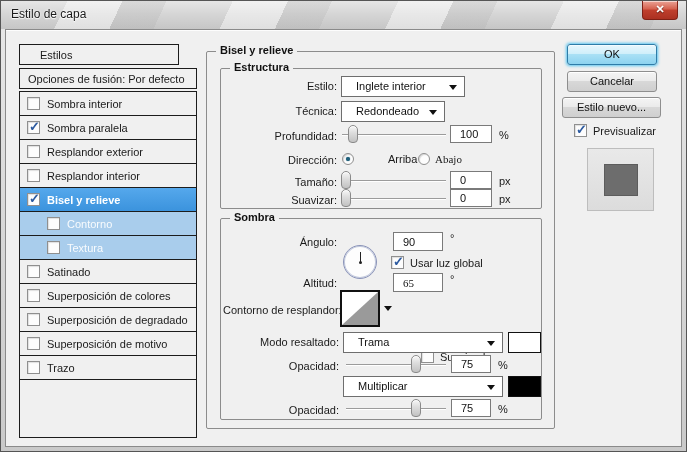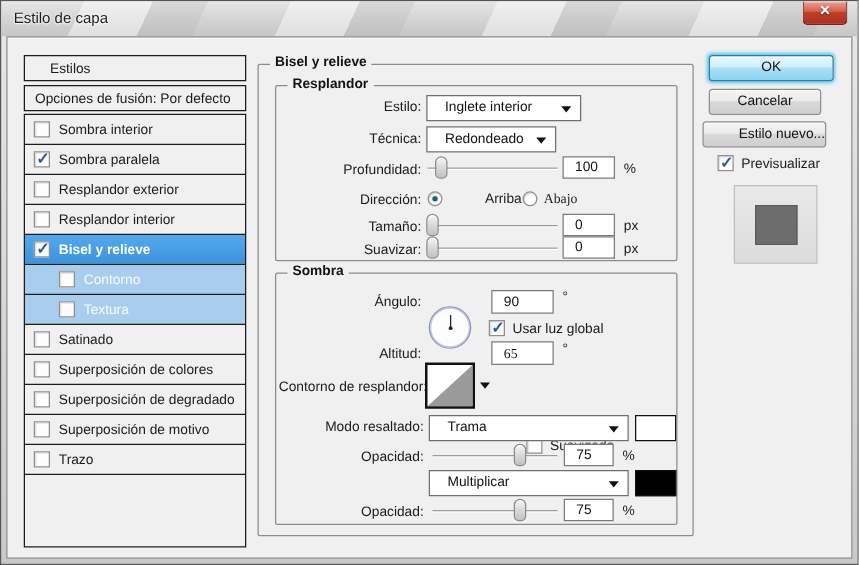--- a/index.html
+++ b/index.html
@@ -85,21 +85,21 @@
 <body>
 
 <div class="win">
   <div class="titlebar">
     <span class="title-text">Estilo de capa</span>
   </div>
   <div class="close-btn"><span>✕</span></div>
 
   <div class="client">
 
-    <div class="sbox" style="left:13px; top:14px; width:178px; height:21px;padding-left:20px;">
+    <div class="sbox" style="left:13px; top:14px; width:160px; height:21px;padding-left:20px;">
       <span>Estilos</span>
     </div>
     <div class="sbox" style="left:13px; top:38px; width:178px; height:21px;">
       <span>Opciones de fusión: Por defecto</span>
     </div>
     <div class="style-list" id="style-list">
         <div class="srow">
           <span class="cb"></span>
           <span>Sombra interior</span>
         </div>
@@ -146,21 +146,21 @@
         <div class="srow">
           <span class="cb"></span>
           <span>Trazo</span>
         </div>
       </div>
 
     <div class="group" style="left:200px; top:21px; width:349px; height:378px;">
       <span class="glabel">Bisel y relieve</span>
 
       <div class="group" style="left:13px; top:16px; width:322px; height:141px;">
-        <span class="glabel">Resplandor</span>
+        <span class="glabel">Estructura</span>
 
         <span class="flabel" style="left:2px; top:11px;">Estilo:</span>
         <div class="drop" style="left:120px; top:7px; width:124px;">
           <span>Inglete interior</span>
           <span class="arr"></span>
         </div>
 
         <span class="flabel" style="left:2px; top:36px;">Técnica:</span>
         <div class="drop" style="left:120px; top:32px; width:104px;">
           <span>Redondeado</span>
@@ -256,23 +256,23 @@
         <span class="flabel" style="left:4px; top:185px;">Opacidad:</span>
         <div class="slider" style="left:125px; top:180px; width:100px;">
           <span class="track"></span>
           <span class="thumb" style="left: 70%;"></span>
         </div>
         <input class="numbox" style="left: 230px; top: 180px; width: 40px;" value="75">
         <span class="unit" style="left:277px; top:184px;">%</span>
       </div>
     </div>
 
-    <div class="btn default" style="left:561px; top:14px; width:100px;">OK</div>
+    <div class="btn default" style="left:561px; top:14px; width:90px;">OK</div>
     <div class="btn" style="left:561px; top:41px; width:90px;">Cancelar</div>
-    <div class="btn" style="left:556px; top:67px; width:99px;text-align:right;">Estilo nuevo...</div>
+    <div class="btn" style="left:556px; top:67px; width:99px;">Estilo nuevo...</div>
     <label class="cbrow" style="left:568px; top:94px; position:absolute;">
       <span class="cb on"></span>
       <span>Previsualizar</span>
     </label>
     <div class="preview-box" style="left:581px; top:118px;">
       <span class="inner" style="background: rgb(109, 109, 109);"></span>
     </div>
 
   </div>
 </div>

